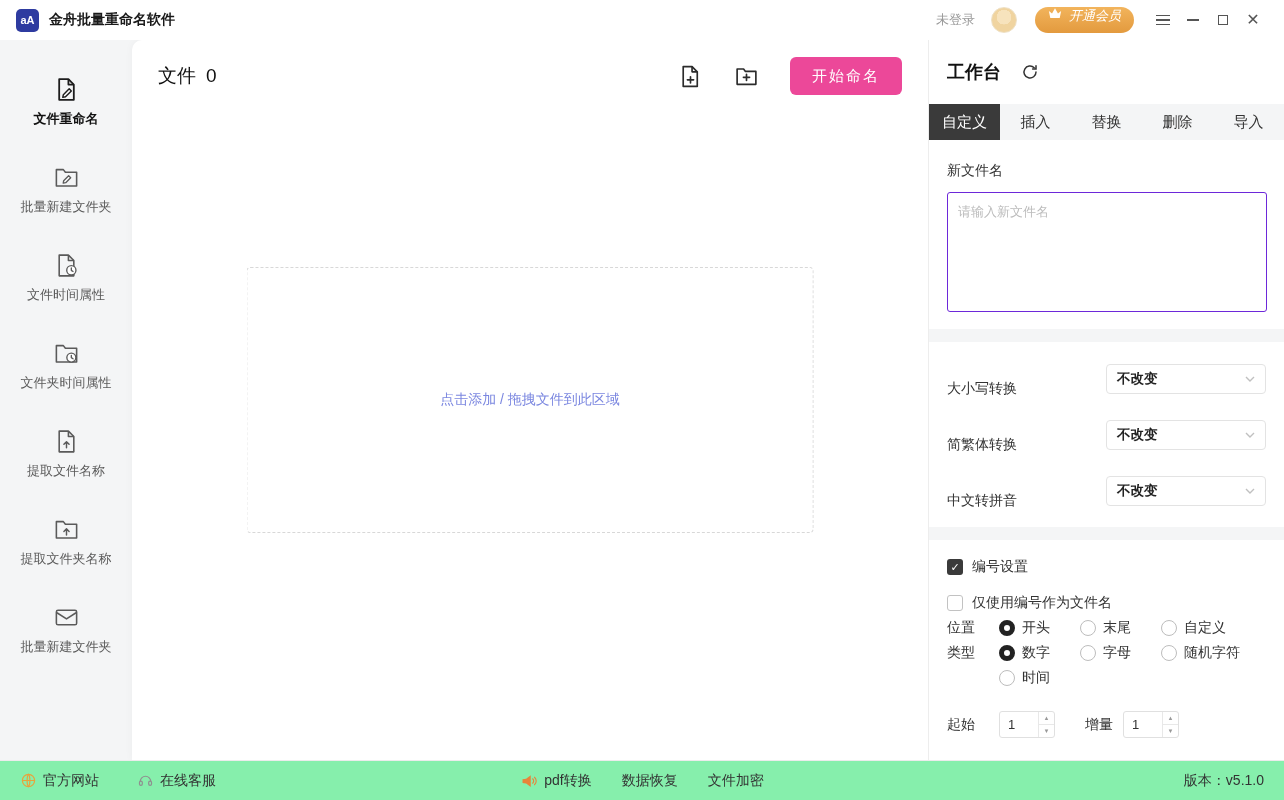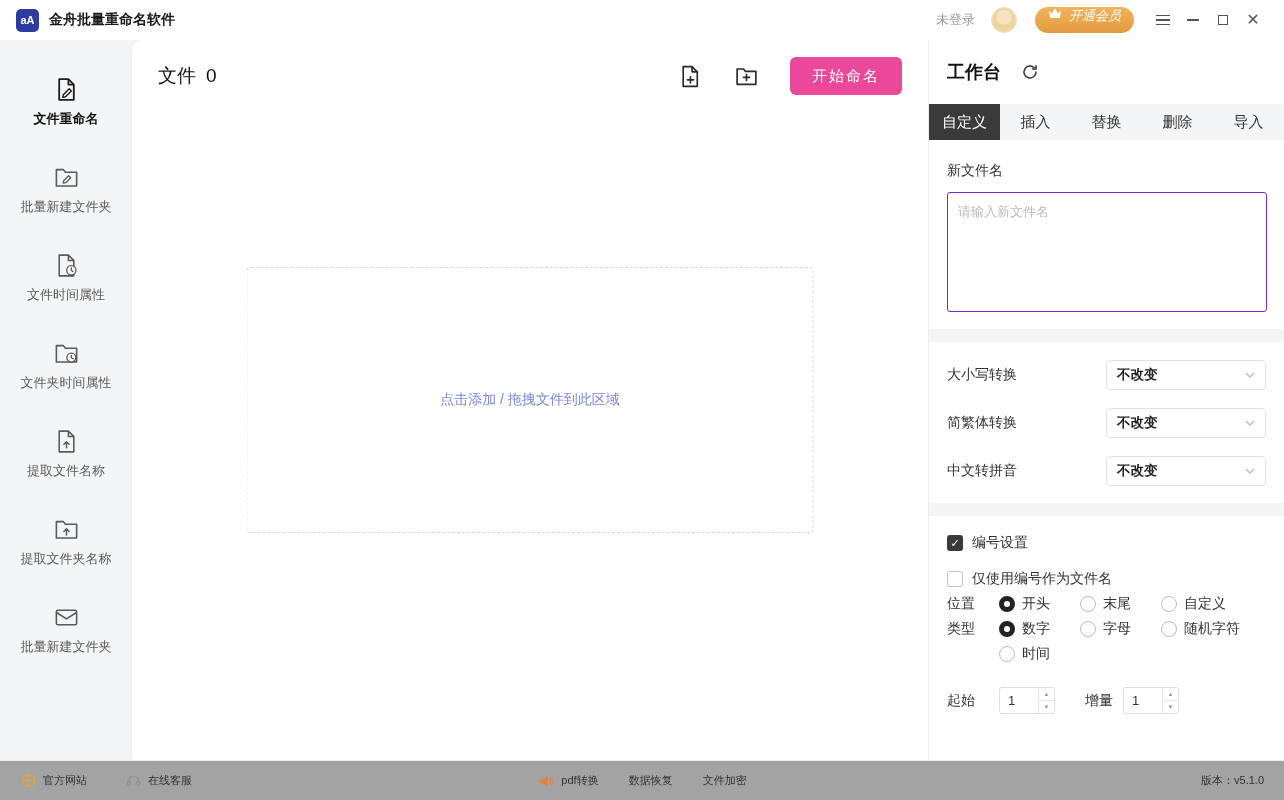--- a/index.html
+++ b/index.html
@@ -87,21 +87,21 @@
     background:#fff; border-left:1px solid #ededed; overflow:hidden;
   }
   .panel-header { height:64px; display:flex; align-items:center; padding:0 18px; gap:20px; }
   .panel-title { font-size:18px; font-weight:bold; color:#111; }
   .tabs { height:36px; display:flex; background:#f4f5f6; }
   .tab {
     flex:1; display:flex; align-items:center; justify-content:center;
     font-size:15px; color:#333; cursor:pointer;
   }
   .tab.active { background:#3a3a3a; color:#fff; }
-  .field-label { font-size:14px; color:#333; }
+  .field-label { font-size:14px; color:#333;margin-top:20px; }
   .newname-label { margin:22px 18px 0; }
   .newname-area {
     display:block; width:320px; height:120px; margin:12px 18px 0; padding:10px;
     border:1px solid #6d28d9; border-radius:3px; resize:none;
     font-family:inherit; font-size:13px; color:#333; outline:none;
   }
   .newname-area::placeholder { color:#bcbcbc; }
   .divider { height:13px; background:#f4f5f6; margin-top:17px; }
   .sel-row { display:flex; align-items:center; justify-content:space-between; margin:18px 18px 0; }
   .select-box {
@@ -137,23 +137,23 @@
   .spin span {
     flex:1; display:flex; align-items:center; justify-content:center;
     font-size:6px; color:#999; cursor:pointer;
   }
   .spin span + span { border-top:1px solid #e8e8e8; }
   .inc-label { margin-left:30px; margin-right:10px; }
   .start-label { margin-right:10px; width:42px; }
 
   
   .footer {
-    position:absolute; left:0; right:0; bottom:0; height:40px; background:#a3a3a3;
+    position:absolute; left:0; right:0; bottom:0; height:40px; background:#86efac;
     border-top:1px solid #ececec; display:flex; align-items:center; padding:0 20px;
-    font-size:11px; color:#333;
+    font-size:14px; color:#333;
   }
   .foot-item { display:flex; align-items:center; gap:6px; cursor:pointer; }
   .foot-left { display:flex; gap:38px; }
   .foot-center {
     position:absolute; left:50%; transform:translateX(-50%);
     display:flex; align-items:center; gap:30px;
   }
   .version { margin-left:auto; color:#333; }
 </style>
 </head>

